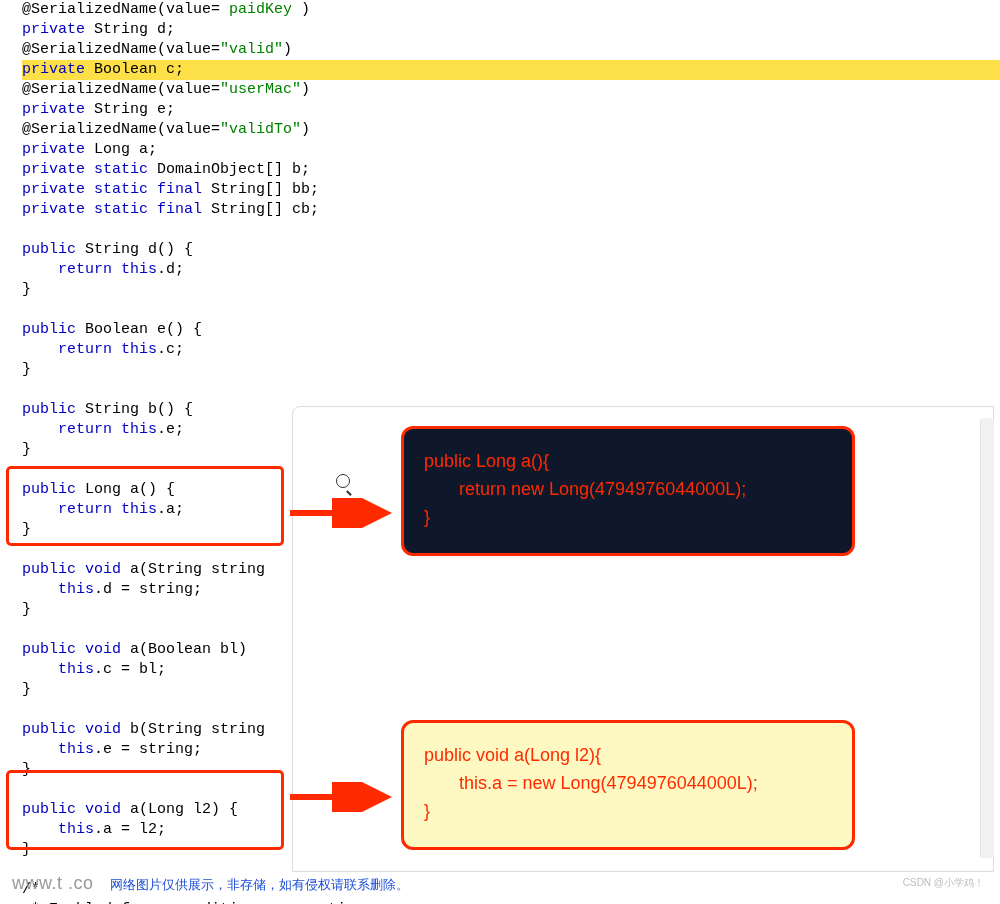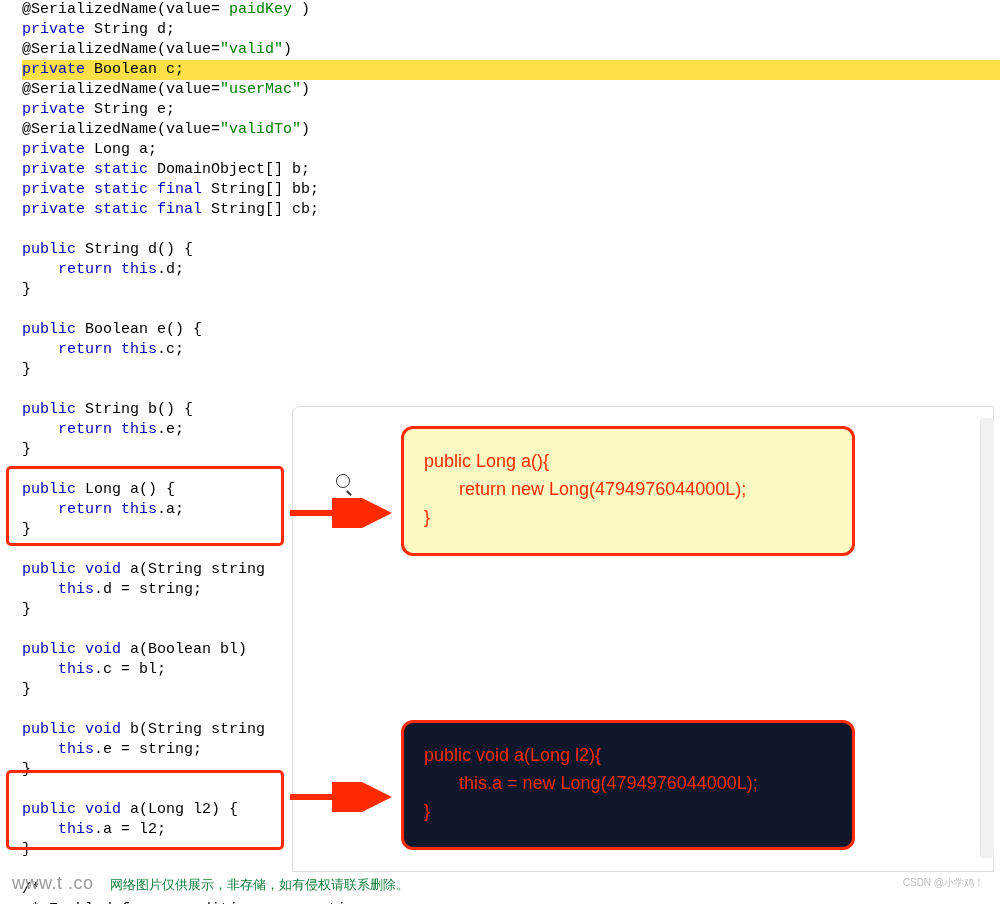--- a/index.html
+++ b/index.html
@@ -59,29 +59,29 @@
     right: -4px; bottom: -4px;
     width: 6px; height: 1.5px; background: #333;
     transform: rotate(45deg); transform-origin: left center;
   }
   .callout-1 {
     position: absolute;
     left: 401px; top: 426px;
     width: 454px; height: 130px;
     border: 3px solid #ff2a00;
     border-radius: 12px;
-    background: #fef9c3;
+    background: #0f172a;
   }
   .callout-2 {
     position: absolute;
     left: 401px; top: 720px;
     width: 454px; height: 130px;
     border: 3px solid #ff2a00;
     border-radius: 12px;
-    background: #0f172a;
+    background: #fef9c3;
   }
   .callout-text {
     font-family: Arial, Helvetica, sans-serif;
     font-size: 18px;
     color: #ff2a00;
     padding: 18px 18px 0 20px;
     line-height: 28px;
     white-space: pre;
   }
   .arrow {
@@ -115,21 +115,21 @@
     right: 16px; bottom: 14px;
     font-family: Arial, sans-serif;
     font-size: 10px;
     color: #bdbdbd;
   }
   .caption {
     position: absolute;
     left: 110px; bottom: 10px;
     font-family: Liberation Sans, sans-serif;
     font-size: 13px;
-    color: #15803d;
+    color: #1d4ed8;
   }
 </style>
 </head>
 <body>
 
 <div class="code-area" id="code-area"><div class="code-line"><span class="plain">@</span><span class="type">SerializedName</span><span class="plain">(</span><span class="type">value</span><span class="plain">= </span><span class="str">paidKey</span><span class="plain"> )</span></div><div class="code-line"><span class="kw">private</span><span class="plain"> String d;</span></div><div class="code-line"><span class="plain">@SerializedName(value=</span><span class="str">"valid"</span><span class="plain">)</span></div><div class="code-line highlight"><span class="kw">private</span><span class="plain"> Boolean c;</span></div><div class="code-line"><span class="plain">@SerializedName(value=</span><span class="str">"userMac"</span><span class="plain">)</span></div><div class="code-line"><span class="kw">private</span><span class="plain"> String e;</span></div><div class="code-line"><span class="plain">@SerializedName(value=</span><span class="str">"validTo"</span><span class="plain">)</span></div><div class="code-line"><span class="kw">private</span><span class="plain"> Long a;</span></div><div class="code-line"><span class="kw">private static</span><span class="plain"> DomainObject[] b;</span></div><div class="code-line"><span class="kw">private static final</span><span class="plain"> String[] bb;</span></div><div class="code-line"><span class="kw">private static final</span><span class="plain"> String[] cb;</span></div><div class="code-line"><span class="plain"></span></div><div class="code-line"><span class="kw">public</span><span class="plain"> String d() {</span></div><div class="code-line"><span class="guide">    </span><span class="kw">return this</span><span class="plain">.d;</span></div><div class="code-line"><span class="plain">}</span></div><div class="code-line"><span class="plain"></span></div><div class="code-line"><span class="kw">public</span><span class="plain"> Boolean e() {</span></div><div class="code-line"><span class="guide">    </span><span class="kw">return this</span><span class="plain">.c;</span></div><div class="code-line"><span class="plain">}</span></div><div class="code-line"><span class="plain"></span></div><div class="code-line"><span class="kw">public</span><span class="plain"> String b() {</span></div><div class="code-line"><span class="guide">    </span><span class="kw">return this</span><span class="plain">.e;</span></div><div class="code-line"><span class="plain">}</span></div><div class="code-line"><span class="plain"></span></div><div class="code-line"><span class="kw">public</span><span class="plain"> Long a() {</span></div><div class="code-line"><span class="guide">    </span><span class="kw">return this</span><span class="plain">.a;</span></div><div class="code-line"><span class="plain">}</span></div><div class="code-line"><span class="plain"></span></div><div class="code-line"><span class="kw">public void</span><span class="plain"> a(String string</span></div><div class="code-line"><span class="guide">    </span><span class="kw">this</span><span class="plain">.d = string;</span></div><div class="code-line"><span class="plain">}</span></div><div class="code-line"><span class="plain"></span></div><div class="code-line"><span class="kw">public void</span><span class="plain"> a(Boolean bl) </span></div><div class="code-line"><span class="guide">    </span><span class="kw">this</span><span class="plain">.c = bl;</span></div><div class="code-line"><span class="plain">}</span></div><div class="code-line"><span class="plain"></span></div><div class="code-line"><span class="kw">public void</span><span class="plain"> b(String string</span></div><div class="code-line"><span class="guide">    </span><span class="kw">this</span><span class="plain">.e = string;</span></div><div class="code-line"><span class="plain">}</span></div><div class="code-line"><span class="plain"></span></div><div class="code-line"><span class="kw">public void</span><span class="plain"> a(Long l2) {</span></div><div class="code-line"><span class="guide">    </span><span class="kw">this</span><span class="plain">.a = l2;</span></div><div class="code-line"><span class="plain">}</span></div><div class="code-line"><span class="plain"></span></div><div class="code-line"><span class="plain">/*</span></div><div class="code-line"><span class="plain"> * Enabled force condition propagation</span></div></div>
 
 <div class="box-red-1"></div>
 <div class="box-red-2"></div>
 

